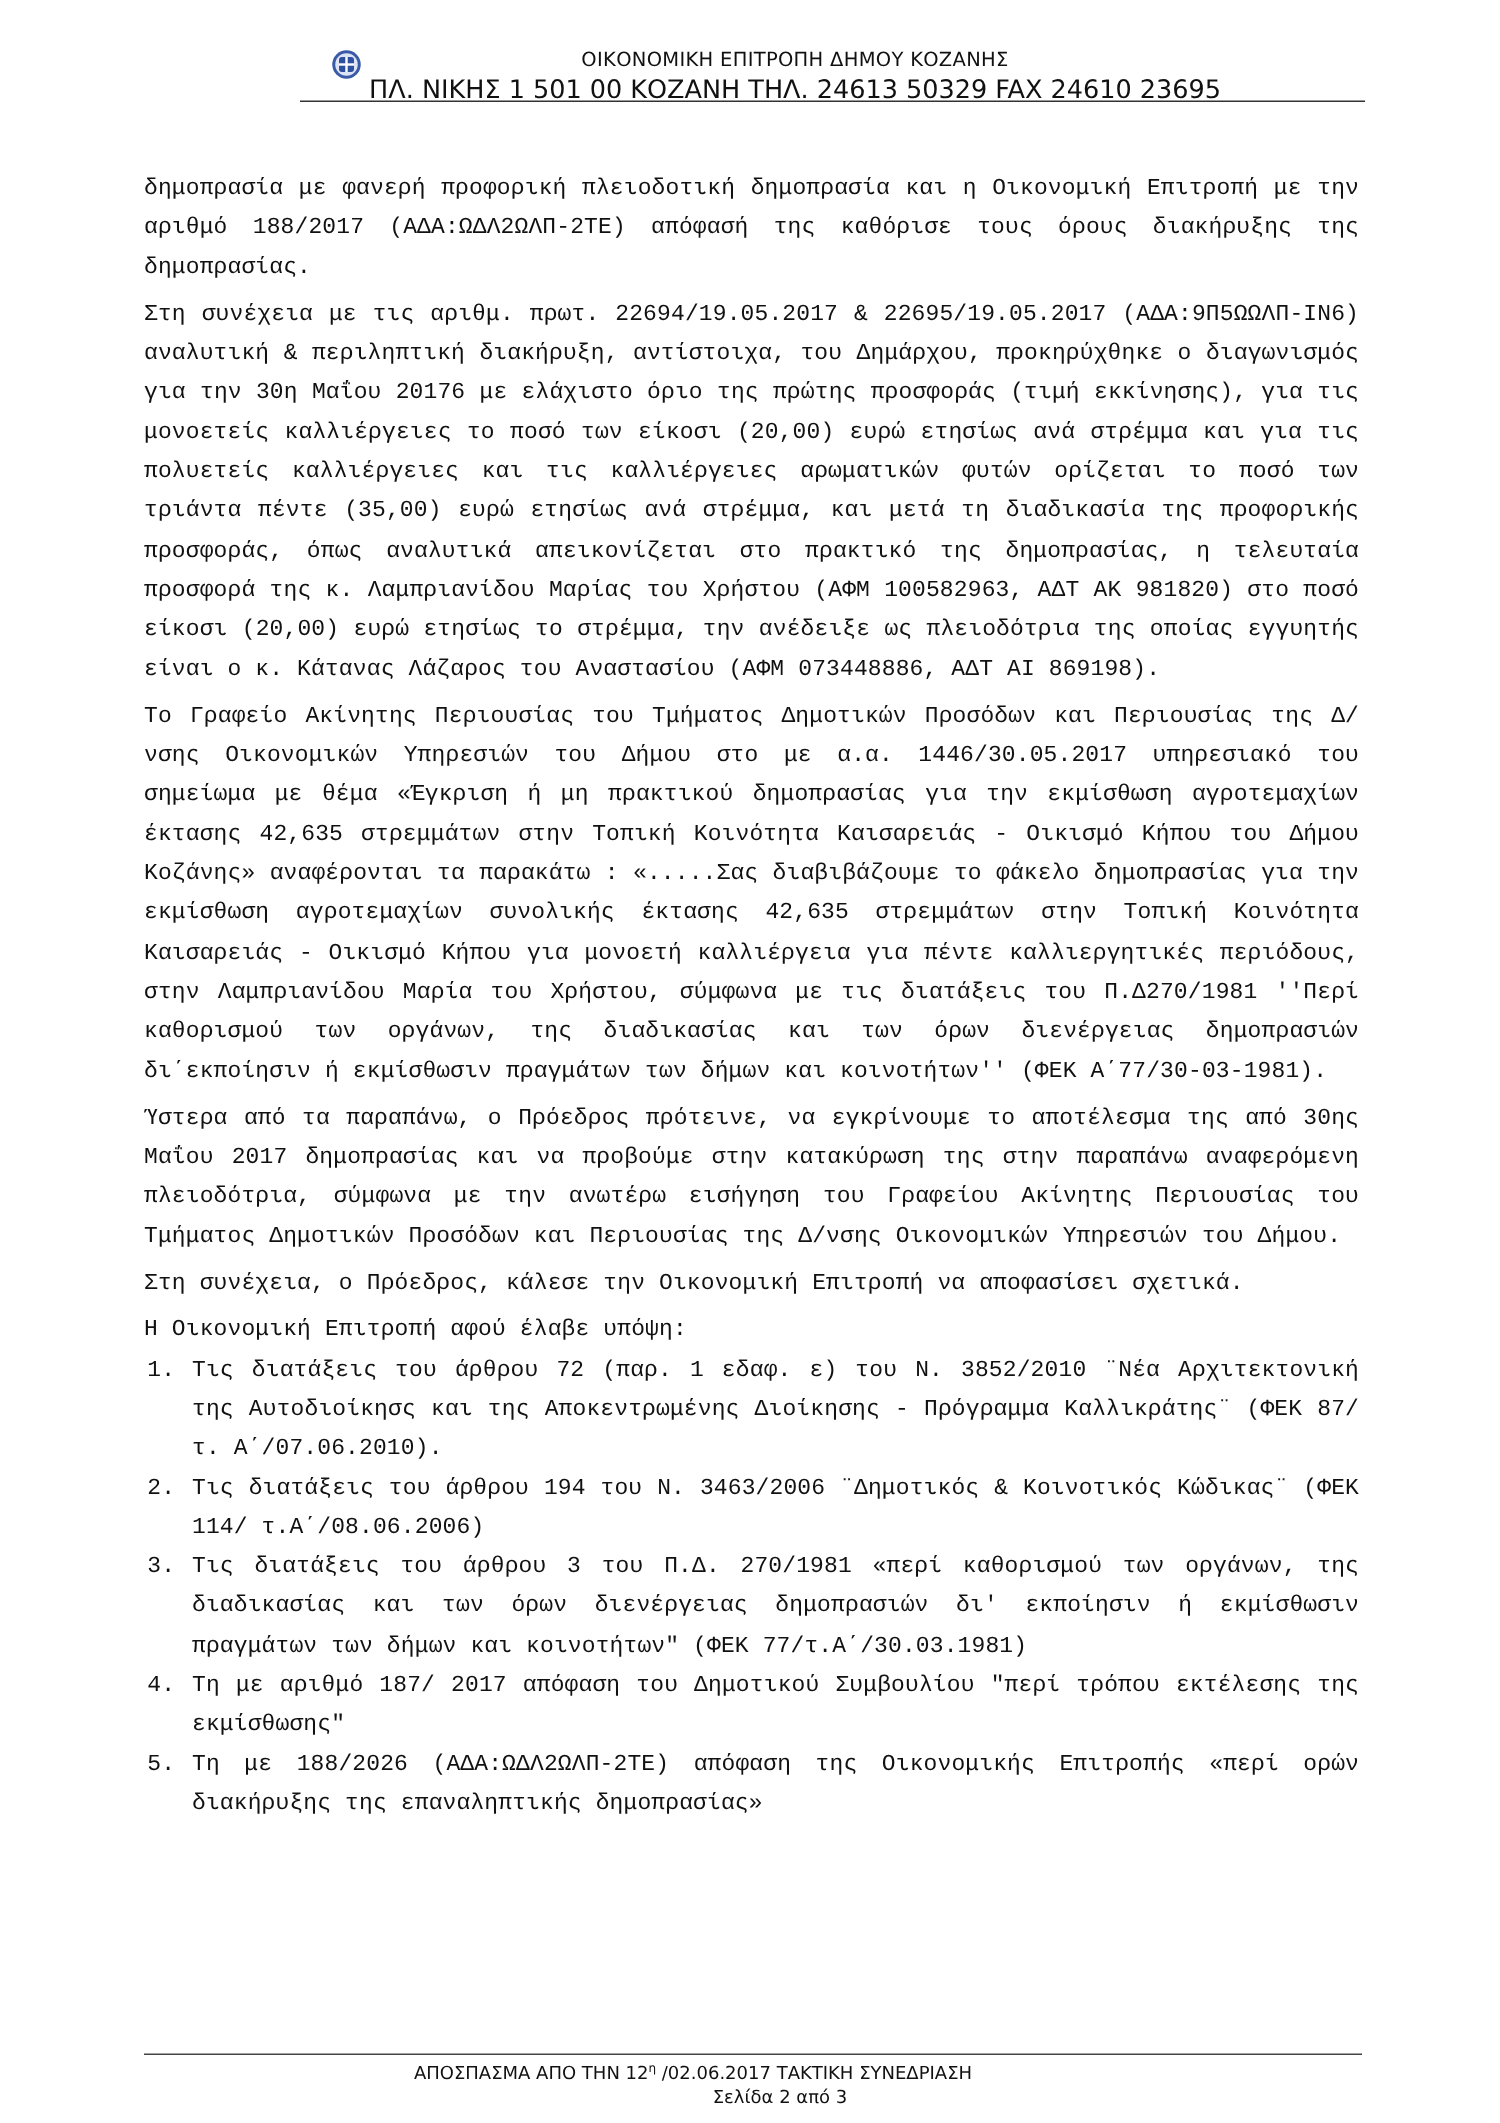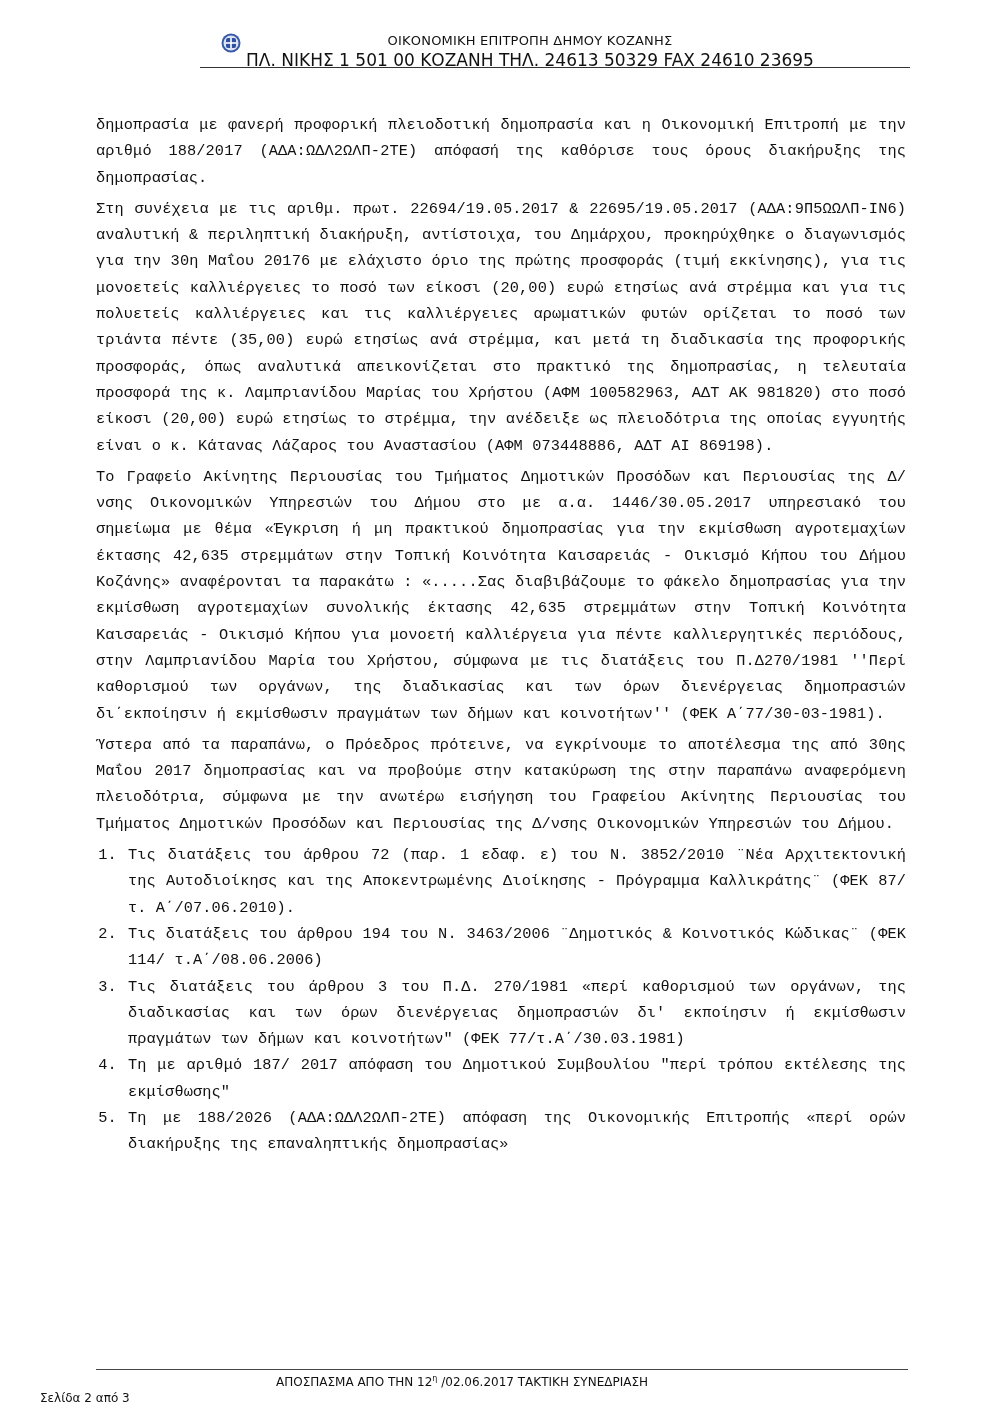--- a/index.html
+++ b/index.html
@@ -17,21 +17,21 @@
     position: absolute; left: 96px; top: 92px; width: 810px;
     font-size: 15.3px; line-height: 26.3px; text-align: justify;
     font-family: Liberation Mono, monospace; letter-spacing: 0.1px; margin-top: 20px;
   }
   .content p { margin: 0 0 5px 0; }
   .content ol { margin: 0; padding-left: 30px; }
   .content ol li { padding-left: 2px; }
 
   .footer-rule { position: absolute; left: 96px; top: 1369px; width: 812px; height: 1px; background: #444; }
   .footer1 { position: absolute; left: 0; width: 884px; top: 1374px; text-align: center; font-size: 12px; padding-left: 40px; box-sizing: border-box; }
-  .footer2 { position: absolute; left: 0; width: 1000px; top: 1391px; text-align: left; font-size: 12px; padding-left: 40px; box-sizing: border-box; }
+  .footer2 { position: absolute; left: 0; width: 1000px; top: 1391px; text-align: center; font-size: 12px; padding-left: 40px; box-sizing: border-box; }
   sup { font-size: 8px; }
 </style>
 </head>
 <body>
 
 <div class="header">
   <svg class="emblem" viewBox="0 0 20 20">
     <circle cx="10" cy="10" r="9.5" fill="#3a5aa8"></circle>
     <circle cx="10" cy="10" r="7.5" fill="#dbe3f4"></circle>
     <rect x="5" y="5" width="10" height="10" rx="2" fill="#2f4f9f"></rect>
@@ -41,20 +41,22 @@
   <div class="hdr-line1">ΟΙΚΟΝΟΜΙΚΗ  ΕΠΙΤΡΟΠΗ  ΔΗΜΟΥ   ΚΟΖΑΝΗΣ</div>
   <div class="hdr-line2">ΠΛ. ΝΙΚΗΣ 1  501 00  ΚΟΖΑΝΗ  ΤΗΛ.  24613 50329  FAX  24610 23695</div>
   <div class="hdr-rule"></div>
 </div>
 
 <div class="content">
   <p>δημοπρασία με φανερή προφορική πλειοδοτική δημοπρασία και η Οικονομική Επιτροπή με την αριθμό 188/2017 (ΑΔΑ:ΩΔΛ2ΩΛΠ-2ΤΕ) απόφασή της καθόρισε τους όρους διακήρυξης της δημοπρασίας.</p>
   <p>Στη συνέχεια με τις αριθμ. πρωτ. 22694/19.05.2017 &amp; 22695/19.05.2017 (ΑΔΑ:9Π5ΩΩΛΠ-ΙΝ6) αναλυτική &amp; περιληπτική διακήρυξη, αντίστοιχα, του Δημάρχου, προκηρύχθηκε ο διαγωνισμός για την 30η Μαΐου 20176 με ελάχιστο όριο της πρώτης προσφοράς (τιμή εκκίνησης), για τις μονοετείς καλλιέργειες το ποσό των είκοσι (20,00) ευρώ ετησίως ανά στρέμμα  και για τις πολυετείς καλλιέργειες και τις καλλιέργειες αρωματικών φυτών  ορίζεται το ποσό των τριάντα πέντε (35,00) ευρώ ετησίως ανά στρέμμα, και μετά τη διαδικασία της προφορικής προσφοράς, όπως αναλυτικά απεικονίζεται στο πρακτικό της δημοπρασίας, η τελευταία προσφορά της κ. Λαμπριανίδου Μαρίας του Χρήστου (ΑΦΜ 100582963, ΑΔΤ ΑΚ 981820) στο ποσό είκοσι (20,00) ευρώ ετησίως το στρέμμα, την ανέδειξε ως πλειοδότρια της οποίας εγγυητής είναι ο κ. Κάτανας Λάζαρος του Αναστασίου (ΑΦΜ 073448886, ΑΔΤ ΑΙ 869198).</p>
   <p>Το Γραφείο Ακίνητης Περιουσίας του Τμήματος Δημοτικών Προσόδων και Περιουσίας της Δ/νσης Οικονομικών Υπηρεσιών του Δήμου στο με α.α. 1446/30.05.2017 υπηρεσιακό του σημείωμα με θέμα «Έγκριση ή μη πρακτικού δημοπρασίας για την εκμίσθωση αγροτεμαχίων έκτασης 42,635 στρεμμάτων στην Τοπική Κοινότητα Καισαρειάς - Οικισμό Κήπου του Δήμου Κοζάνης» αναφέρονται τα παρακάτω : «.....Σας διαβιβάζουμε το φάκελο δημοπρασίας για την εκμίσθωση αγροτεμαχίων συνολικής έκτασης 42,635 στρεμμάτων στην Τοπική Κοινότητα Καισαρειάς - Οικισμό Κήπου για μονοετή καλλιέργεια για πέντε καλλιεργητικές περιόδους,  στην  Λαμπριανίδου Μαρία του Χρήστου, σύμφωνα με τις διατάξεις του Π.Δ270/1981 ''Περί καθορισμού των οργάνων, της διαδικασίας και των όρων διενέργειας δημοπρασιών δι΄εκποίησιν ή εκμίσθωσιν πραγμάτων των δήμων και κοινοτήτων'' (ΦΕΚ Α΄77/30-03-1981).</p>
   <p>Ύστερα από τα παραπάνω, ο Πρόεδρος πρότεινε, να εγκρίνουμε το αποτέλεσμα της από 30ης Μαΐου 2017 δημοπρασίας και να προβούμε στην κατακύρωση της στην παραπάνω αναφερόμενη πλειοδότρια, σύμφωνα με την ανωτέρω εισήγηση του Γραφείου Ακίνητης Περιουσίας του Τμήματος Δημοτικών Προσόδων και Περιουσίας της Δ/νσης Οικονομικών Υπηρεσιών του Δήμου.</p>
+  <p>Στη συνέχεια, ο Πρόεδρος, κάλεσε την Οικονομική Επιτροπή να αποφασίσει σχετικά.</p>
+  <p style="margin-bottom:0">Η Οικονομική  Επιτροπή αφού έλαβε υπόψη:</p>
   <ol>
     <li>Τις διατάξεις του άρθρου 72 (παρ. 1 εδαφ. ε) του Ν. 3852/2010 ¨Νέα Αρχιτεκτονική της Αυτοδιοίκησς και της Αποκεντρωμένης Διοίκησης - Πρόγραμμα Καλλικράτης¨ (ΦΕΚ 87/ τ. Α΄/07.06.2010).</li>
     <li>Τις διατάξεις του άρθρου 194 του Ν. 3463/2006 ¨Δημοτικός &amp; Κοινοτικός Κώδικας¨ (ΦΕΚ 114/ τ.Α΄/08.06.2006)</li>
     <li>Τις διατάξεις του άρθρου 3 του Π.Δ. 270/1981 «περί καθορισμού των οργάνων, της διαδικασίας και των όρων διενέργειας δημοπρασιών δι' εκποίησιν ή εκμίσθωσιν πραγμάτων των δήμων και κοινοτήτων" (ΦΕΚ  77/τ.Α΄/30.03.1981)</li>
     <li>Τη με αριθμό 187/ 2017 απόφαση του Δημοτικού Συμβουλίου "περί τρόπου εκτέλεσης της εκμίσθωσης"</li>
     <li>Τη με 188/2026 (ΑΔΑ:ΩΔΛ2ΩΛΠ-2ΤΕ) απόφαση της Οικονομικής Επιτροπής «περί ορών διακήρυξης της επαναληπτικής δημοπρασίας»</li>
   </ol>
 </div>
 
 <div class="footer-rule"></div>

